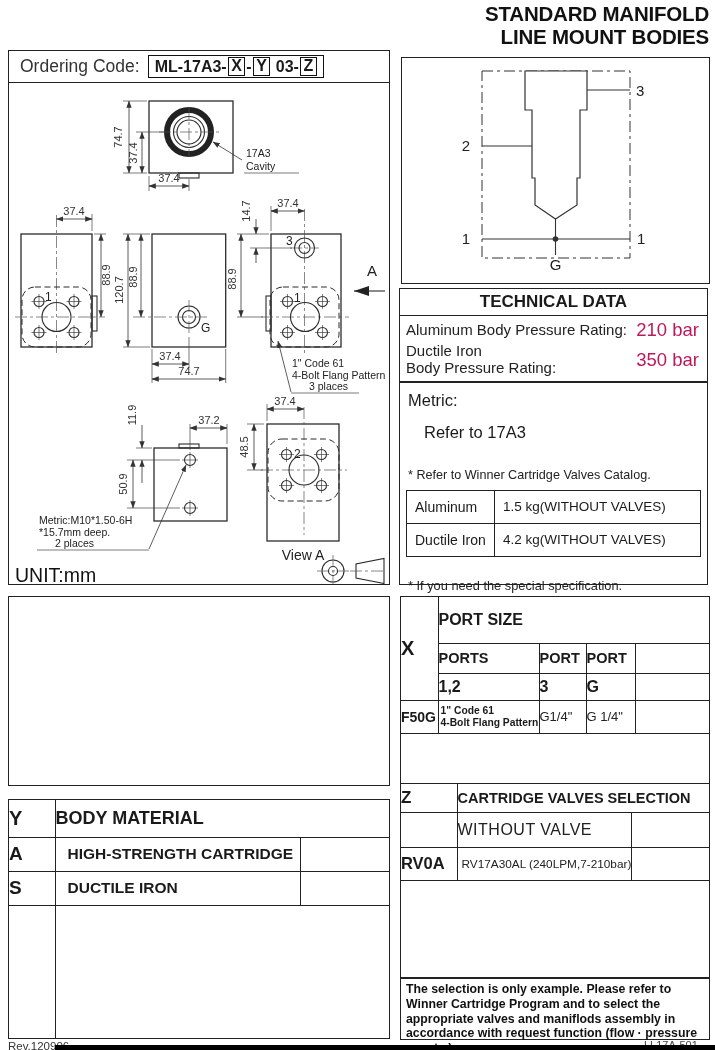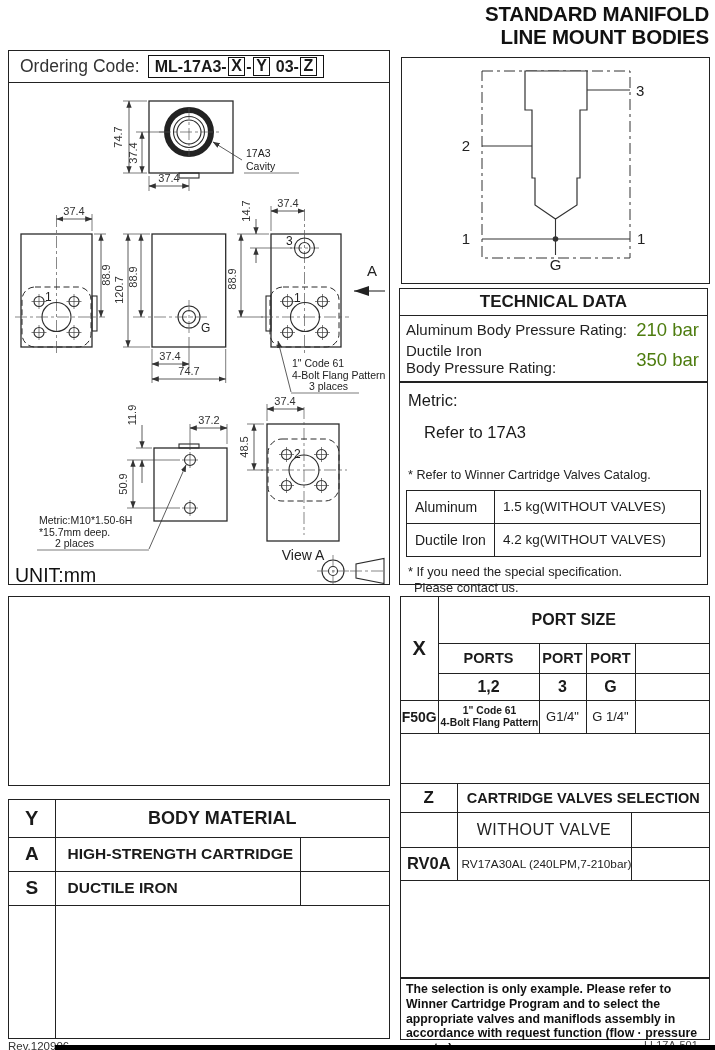--- a/index.html
+++ b/index.html
@@ -25,34 +25,34 @@
   svg text{font-family:"Liberation Sans",sans-serif}
   svg .dt{font-size:11px;fill:#333}
   svg .pt{font-size:12px;fill:#222}
   svg .nt{font-size:10.5px;fill:#222}
   svg .big{font-size:15px;fill:#222}
   
   .tech-header{height:27px;line-height:25px;text-align:center;font-weight:bold;font-size:17px;border-bottom:1.6px solid #222}
   .tr-row1{display:flex;justify-content:space-between;align-items:center;padding:3px 8px 0 6px}
   .tr-row2{display:flex;justify-content:space-between;align-items:center;padding:2px 8px 4px 6px;border-bottom:2px solid #222}
   .tr-label{font-size:15px;color:#222;line-height:1.12}
-  .tr-val{font-size:18.5px;color:#4d7c0f;white-space:nowrap}
+  .tr-val{font-size:18.5px;color:#be185d;white-space:nowrap}
   .cavity{padding:8px 8px 0 8px}
   .cavity-label{font-size:16.5px}
   .cavity-value{font-size:16.5px;margin:13px 0 0 16px}
   .cavity-note{font-size:12.6px;margin-top:26px;color:#222}
   .wtable{margin:8px 6px 0 6px;border-collapse:collapse;width:calc(100% - 12px);table-layout:fixed}
   .wtable td{border:1.6px solid #222;height:33px;vertical-align:middle}
   .wtable .mat{width:88px;padding-left:8px;font-size:14px}
   .wtable .wt{padding-left:8px;font-size:13.5px}
-  .spec-note{margin:7px 8px 0 8px;font-size:12.8px;line-height:1.25;color:#222}
+  .spec-note{margin:21px 8px 0 8px;font-size:12.8px;line-height:1.25;color:#222}
   .spec-note .l2{padding-left:6px}
   
   .gtable{border-collapse:collapse;table-layout:fixed;width:100%;height:100%}
-  .gtable td{border-right:1.6px solid #222;border-bottom:1.6px solid #222;text-align:center;vertical-align:middle;overflow:hidden}
+  .gtable td{border-right:1.6px solid #222;border-bottom:1.6px solid #222;text-align:left;vertical-align:middle;overflow:hidden}
   .gtable td.noR{border-right:none}
   .gtable td.noB{border-bottom:none}
   .gtable td.noAll{border:none}
   
   .p-x{font-size:20px;font-weight:bold}
   .p-head{font-size:16px;font-weight:bold}
   .p-sub{font-size:14.5px;font-weight:bold}
   .p-sub2{font-size:16px;font-weight:bold}
   .p-key{font-size:14px;font-weight:bold}
   .p-ports{font-size:10.3px;font-weight:bold;line-height:1.15;text-align:left;padding-left:2px}

